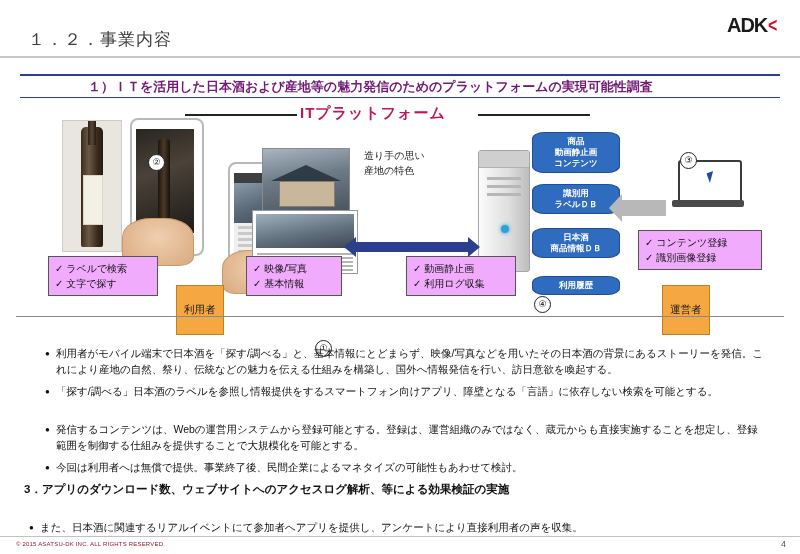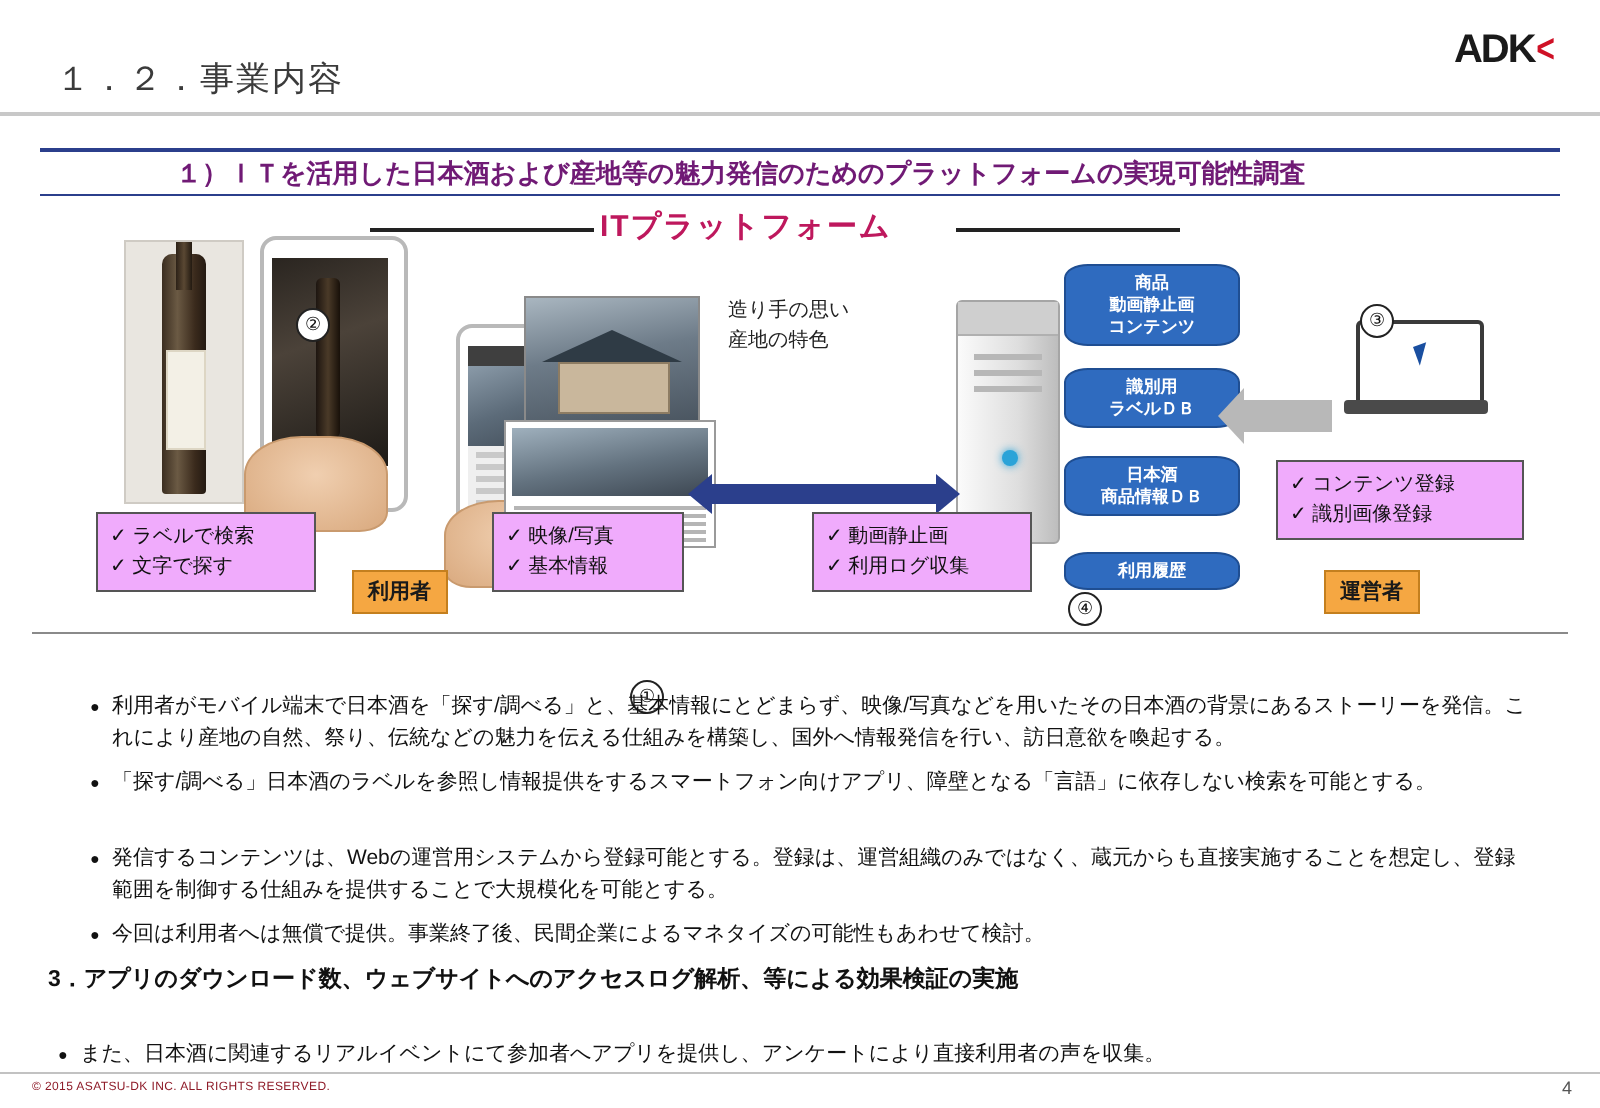--- a/index.html
+++ b/index.html
@@ -416,22 +416,22 @@
   .b3 { left: 406px; top: 256px; width: 96px; }
   .b4 { left: 638px; top: 230px; width: 110px; }
 
   
   .orange {
     position: absolute;
     background: #f5a742;
     border: 1px solid #c47f1e;
     color: #1a1a1a;
     font-size: 10.5px;
-    font-weight: bold;
-    padding: 3px 7px;
+    font-weight: normal;
+    padding: 17px 7px;
     white-space: nowrap;
   }
   .o1 { left: 176px; top: 285px; }
   .o2 { left: 662px; top: 285px; }
 
   
   .num {
     position: absolute;
     width: 15px; height: 15px;
     border: 1px solid #222;

